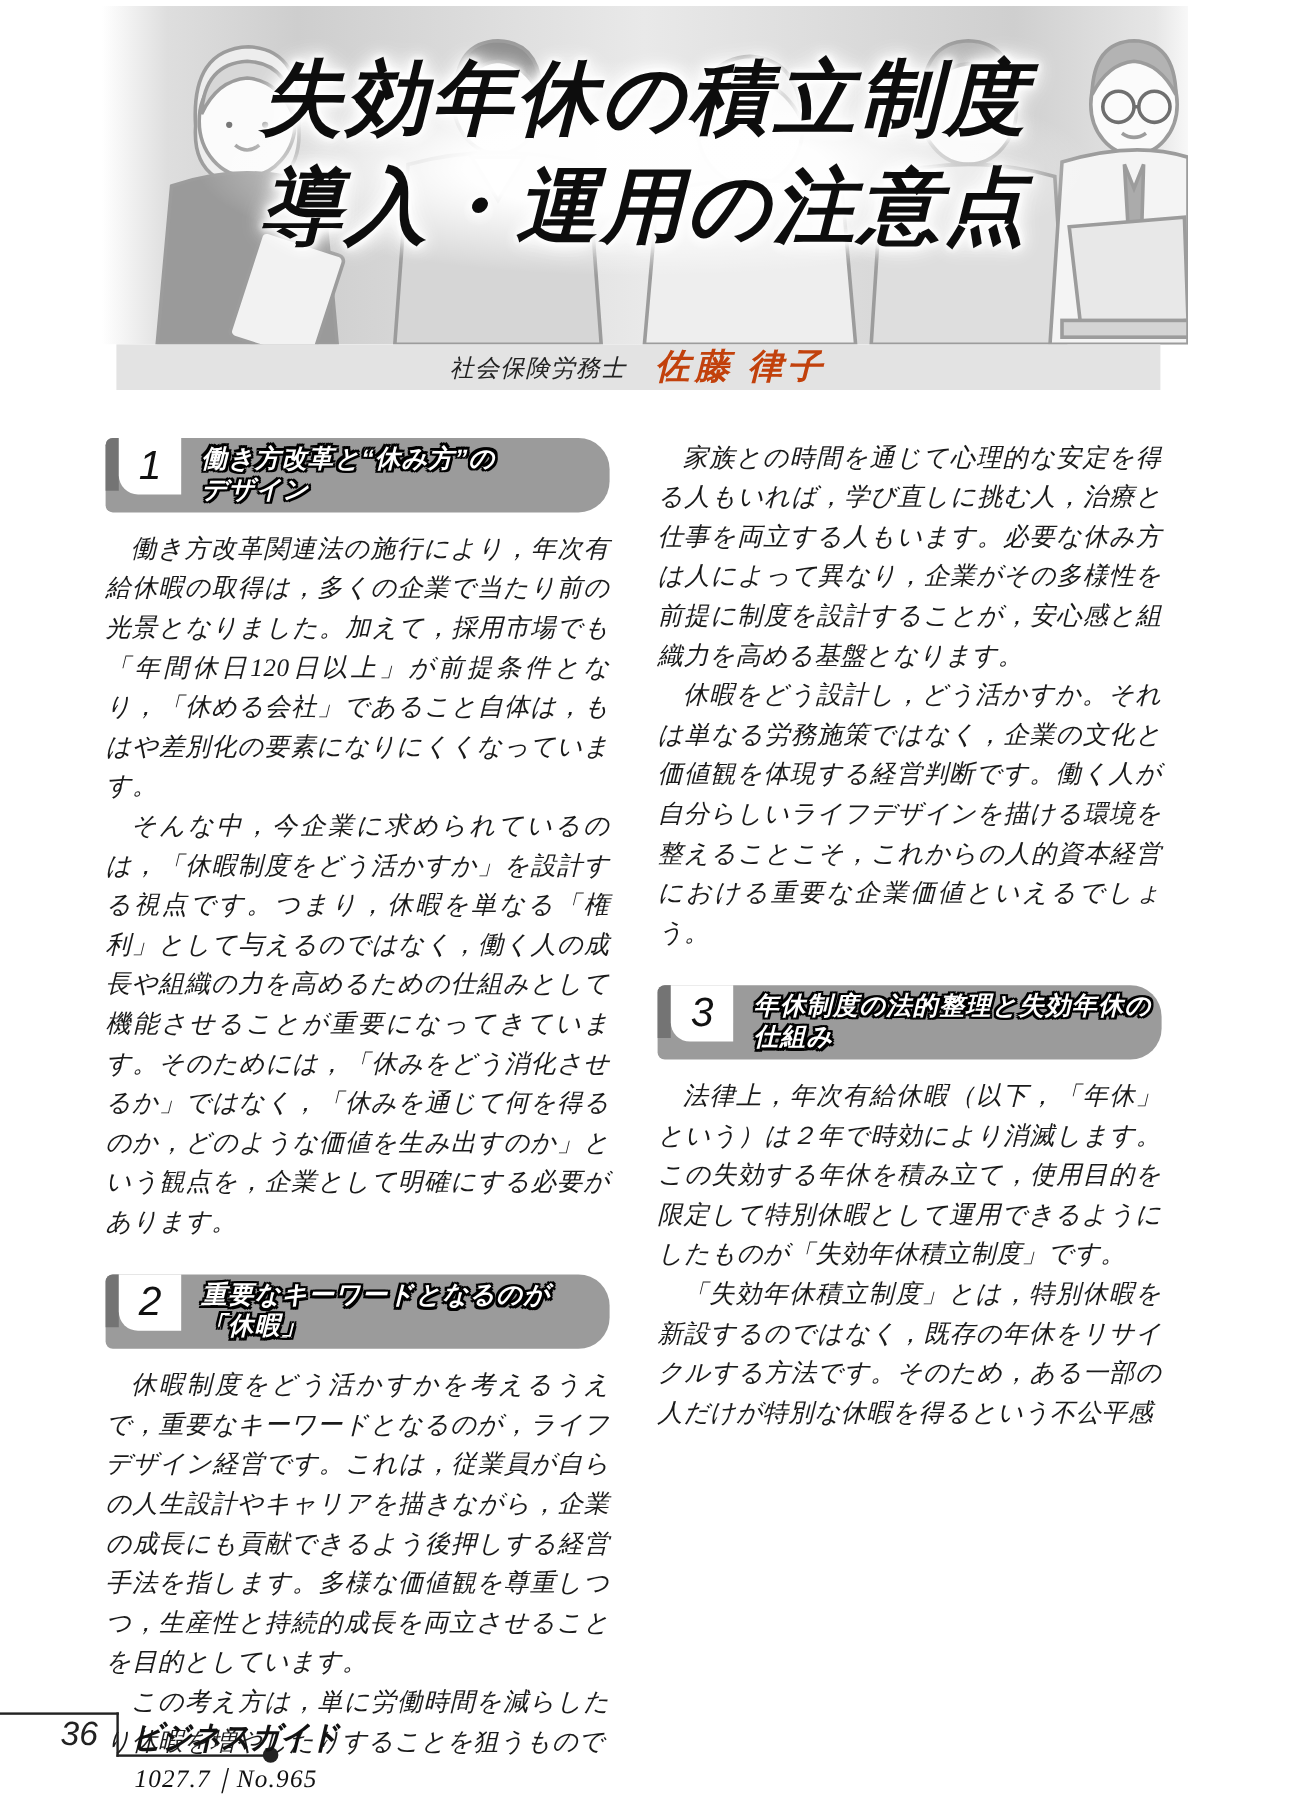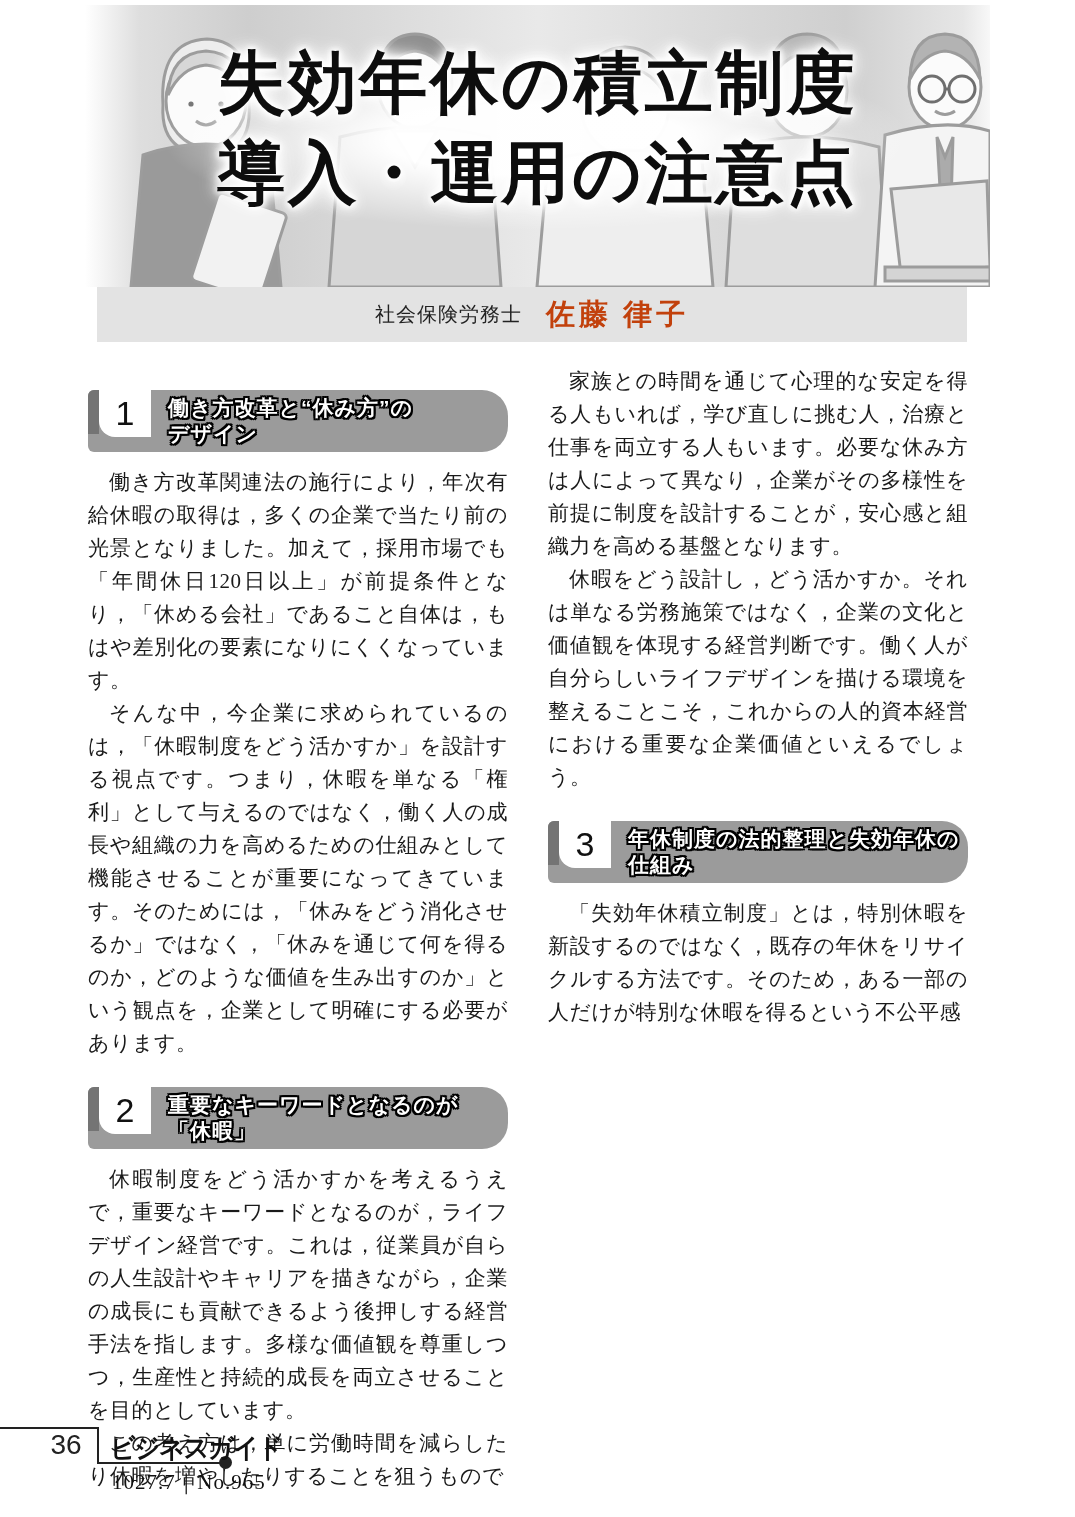--- a/index.html
+++ b/index.html
@@ -4,20 +4,21 @@
 <style>
   * { margin:0; padding:0; box-sizing:border-box; }
   html,body { background:#ffffff; }
   .page {
     position:relative;
     width:1075px; height:1517px;
     background:#ffffff;
     overflow:hidden;
     font-family:"Liberation Serif","DejaVu Serif",serif;
     color:#1a1a1a;
+    font-style:italic;
   }
 
   
   .hero {
     position:absolute; left:85px; top:5px; width:905px; height:282px;
   }
   .hero svg { position:absolute; left:0; top:0; }
   .hero-glow {
     position:absolute; left:0; top:10px; width:905px; height:250px;
     background:radial-gradient(ellipse 55% 48% at 50% 50%,
@@ -30,21 +31,21 @@
     font-family:"Liberation Sans","DejaVu Sans",sans-serif;
     font-weight:900; font-size:68px; line-height:90px;
     letter-spacing:3px; color:#0d0d0d; white-space:nowrap;
     text-shadow:
       0 0 6px #fff, 0 0 6px #fff, 0 0 10px #fff,
       0 0 14px #fff, 0 0 18px #fff, 0 0 22px #fff;
   }
 
   
   .byline {
-    position:absolute; left:97px; top:287px; width:870px; height:55px;
+    position:absolute; left:97px; top:287px; width:870px; height:38px;
     background:#e3e3e3;
     display:flex; align-items:center; justify-content:center; gap:24px;
   }
   .byline .role { font-size:20px; color:#222; letter-spacing:1px; }
   .byline .name { font-size:29px; font-weight:bold; color:#c2410c; letter-spacing:4px; }
 
   
   .col { position:absolute; top:365px; width:420px; }
   .col-left  { left:88px; }
   .col-right { left:548px; }
@@ -73,21 +74,20 @@
     font-size:34px; color:#111;
   }
   .sec-title {
     margin-left:80px; padding-top:5px;
     font-family:"Liberation Sans","DejaVu Sans",sans-serif;
     font-weight:bold; font-size:21px; line-height:26px;
     color:#ffffff; letter-spacing:1px;
     text-shadow:
       -2px -2px 0 #000, 2px -2px 0 #000, -2px 2px 0 #000, 2px 2px 0 #000,
       -2px 0 0 #000, 2px 0 0 #000, 0 -2px 0 #000, 0 2px 0 #000;
-    margin-top: 25px;
   }
 
   
   .f-line { position:absolute; background:#222222; }
   .f-hr-top    { left:0;   top:1427px; width:99px;  height:2px; }
   .f-vert      { left:97px; top:1427px; width:2px;  height:37px; }
   .f-hr-bottom { left:97px; top:1462px; width:130px; height:2px; }
   .f-dot {
     position:absolute; left:219px; top:1456px; width:13px; height:13px;
     border-radius:50%; background:#222222;
@@ -215,20 +215,21 @@
     <p class="indent">休暇をどう設計し，どう活かすか。それは単なる労務施策ではなく，企業の文化と価値観を体現する経営判断です。働く人が自分らしいライフデザインを描ける環境を整えることこそ，これからの人的資本経営における重要な企業価値といえるでしょう。</p>
 
     <div class="sec-head spaced">
       <span class="sec-accent"></span>
       <span class="sec-num">3</span>
       <div class="sec-title">
         <div>年休制度の法的整理と失効年休の</div>
         <div>仕組み</div>
       </div>
     </div>
+    <p class="indent">法律上，年次有給休暇（以下，「年休」という）は２年で時効により消滅します。この失効する年休を積み立て，使用目的を限定して特別休暇として運用できるようにしたものが「失効年休積立制度」です。</p>
     <p class="indent">「失効年休積立制度」とは，特別休暇を新設するのではなく，既存の年休をリサイクルする方法です。そのため，ある一部の人だけが特別な休暇を得るという不公平感</p>
   </div>
 
   <div class="f-line f-hr-top"></div>
   <div class="f-line f-vert"></div>
   <div class="f-line f-hr-bottom"></div>
   <div class="f-dot"></div>
   <div class="f-page">36</div>
   <div class="f-logo">ビジネスガイド</div>
   <div class="f-issue">1027.7｜No.965</div>

